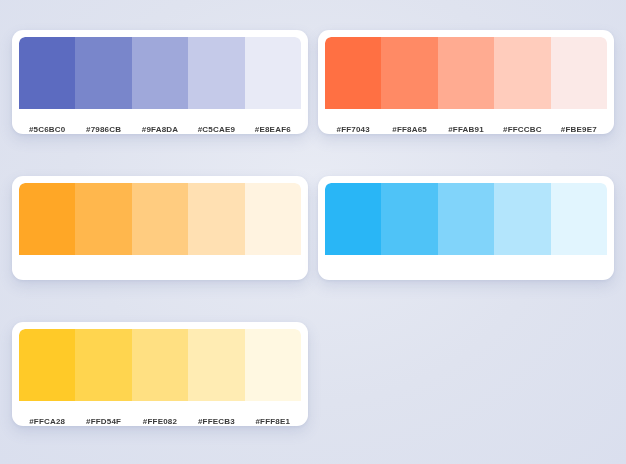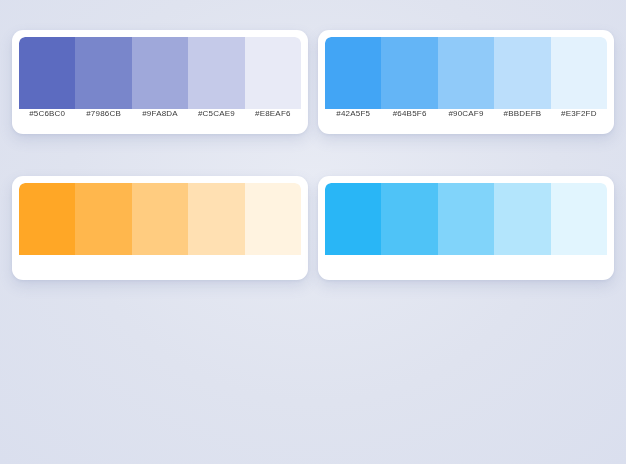--- a/index.html
+++ b/index.html
@@ -50,21 +50,22 @@
     flex: 1 1 0;
     height: 100%;
   }
 
   .swatch-row .swatch:first-child { border-top-left-radius: 6px; }
   .swatch-row .swatch:last-child  { border-top-right-radius: 6px; }
 
   .label-row {
     display: flex;
     flex: 1 1 auto;
-    align-items: flex-start;
+    align-items: flex-end;
+    font-weight: bold;
   }
 
   .hex-label {
     flex: 1 1 0;
     text-align: center;
     font-size: 8px;
     letter-spacing: 0.2px;
     color: #3a3a3a;
     font-family: "Liberation Sans", sans-serif;
     white-space: nowrap;
@@ -85,45 +86,61 @@
       <div class="label-row">
         <div class="hex-label">#5C6BC0</div>
         <div class="hex-label">#7986CB</div>
         <div class="hex-label">#9FA8DA</div>
         <div class="hex-label">#C5CAE9</div>
         <div class="hex-label">#E8EAF6</div>
       </div>
     </div>
     <div class="palette-card">
       <div class="swatch-row">
-        <div class="swatch" style="background: rgb(66, 165, 245);"></div>
-        <div class="swatch" style="background: rgb(100, 181, 246);"></div>
-        <div class="swatch" style="background: rgb(144, 202, 249);"></div>
-        <div class="swatch" style="background: rgb(187, 222, 251);"></div>
-        <div class="swatch" style="background: rgb(227, 242, 253);"></div>
+        <div class="swatch" style="background: rgb(255, 112, 67);"></div>
+        <div class="swatch" style="background: rgb(255, 138, 101);"></div>
+        <div class="swatch" style="background: rgb(255, 171, 145);"></div>
+        <div class="swatch" style="background: rgb(255, 204, 188);"></div>
+        <div class="swatch" style="background: rgb(251, 233, 231);"></div>
       </div>
       <div class="label-row">
-        <div class="hex-label">#42A5F5</div>
-        <div class="hex-label">#64B5F6</div>
-        <div class="hex-label">#90CAF9</div>
-        <div class="hex-label">#BBDEFB</div>
-        <div class="hex-label">#E3F2FD</div>
+        <div class="hex-label">#FF7043</div>
+        <div class="hex-label">#FF8A65</div>
+        <div class="hex-label">#FFAB91</div>
+        <div class="hex-label">#FFCCBC</div>
+        <div class="hex-label">#FBE9E7</div>
       </div>
     </div>
     <div class="palette-card">
       <div class="swatch-row">
         <div class="swatch" style="background: rgb(255, 167, 38);"></div>
         <div class="swatch" style="background: rgb(255, 183, 77);"></div>
         <div class="swatch" style="background: rgb(255, 204, 128);"></div>
         <div class="swatch" style="background: rgb(255, 224, 178);"></div>
         <div class="swatch" style="background: rgb(255, 243, 224);"></div>
       </div>
     </div>
     <div class="palette-card">
       <div class="swatch-row">
         <div class="swatch" style="background: rgb(41, 182, 246);"></div>
         <div class="swatch" style="background: rgb(79, 195, 247);"></div>
         <div class="swatch" style="background: rgb(129, 212, 250);"></div>
         <div class="swatch" style="background: rgb(179, 229, 252);"></div>
         <div class="swatch" style="background: rgb(225, 245, 254);"></div>
       </div>
     </div>
+    <div class="palette-card">
+      <div class="swatch-row">
+        <div class="swatch" style="background: rgb(255, 202, 40);"></div>
+        <div class="swatch" style="background: rgb(255, 213, 79);"></div>
+        <div class="swatch" style="background: rgb(255, 224, 130);"></div>
+        <div class="swatch" style="background: rgb(255, 236, 179);"></div>
+        <div class="swatch" style="background: rgb(255, 248, 225);"></div>
+      </div>
+      <div class="label-row">
+        <div class="hex-label">#FFCA28</div>
+        <div class="hex-label">#FFD54F</div>
+        <div class="hex-label">#FFE082</div>
+        <div class="hex-label">#FFECB3</div>
+        <div class="hex-label">#FFF8E1</div>
+      </div>
+    </div>
   </div>
 
 </body></html>

